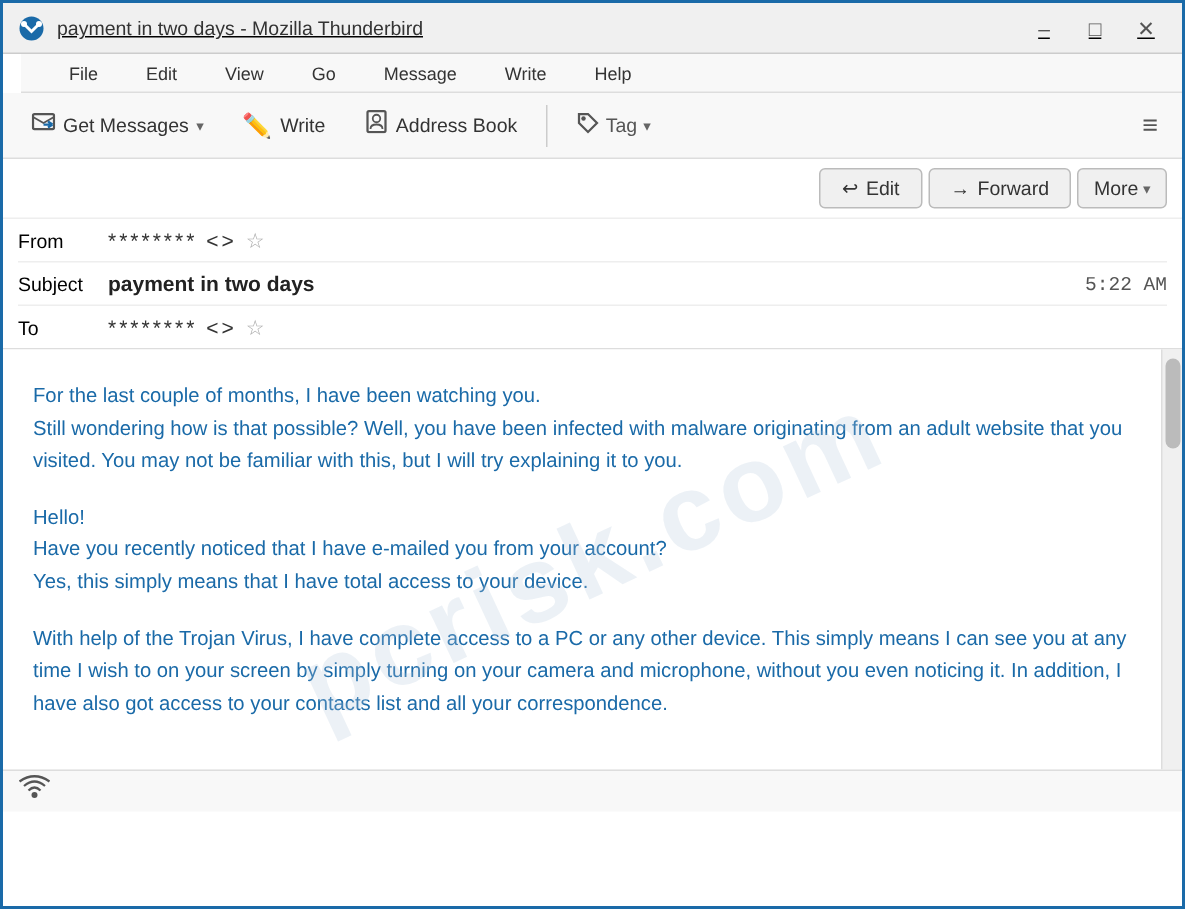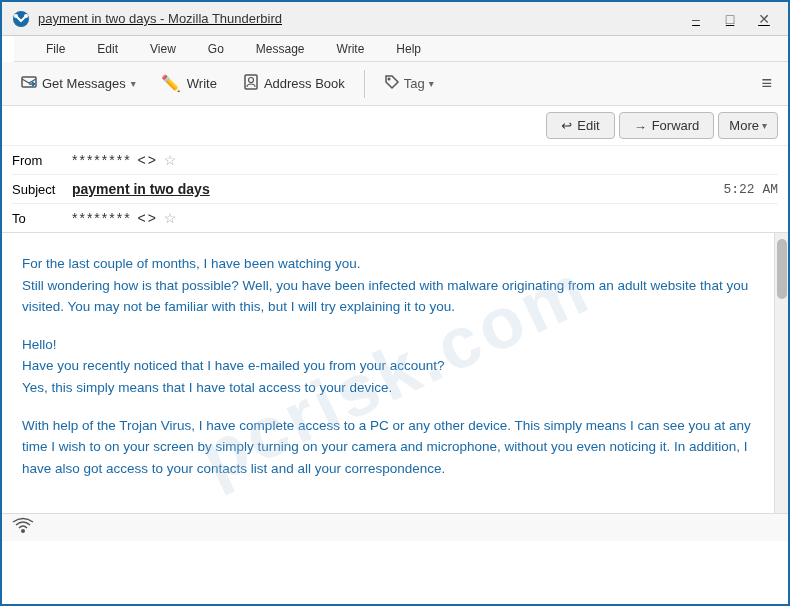--- a/index.html
+++ b/index.html
@@ -201,21 +201,20 @@
     }
     .star-icon {
       color: #aaa;
       cursor: pointer;
       font-size: 14px;
     }
     .subject-text {
       font-weight: bold;
       color: #222;
       font-size: 14px;
-      text-decoration: underline;
     }
     .timestamp {
       color: #555;
       font-size: 13px;
       margin-left: auto;
       font-family: Liberation Mono, monospace;
     }
 
     
     .email-body-container {

